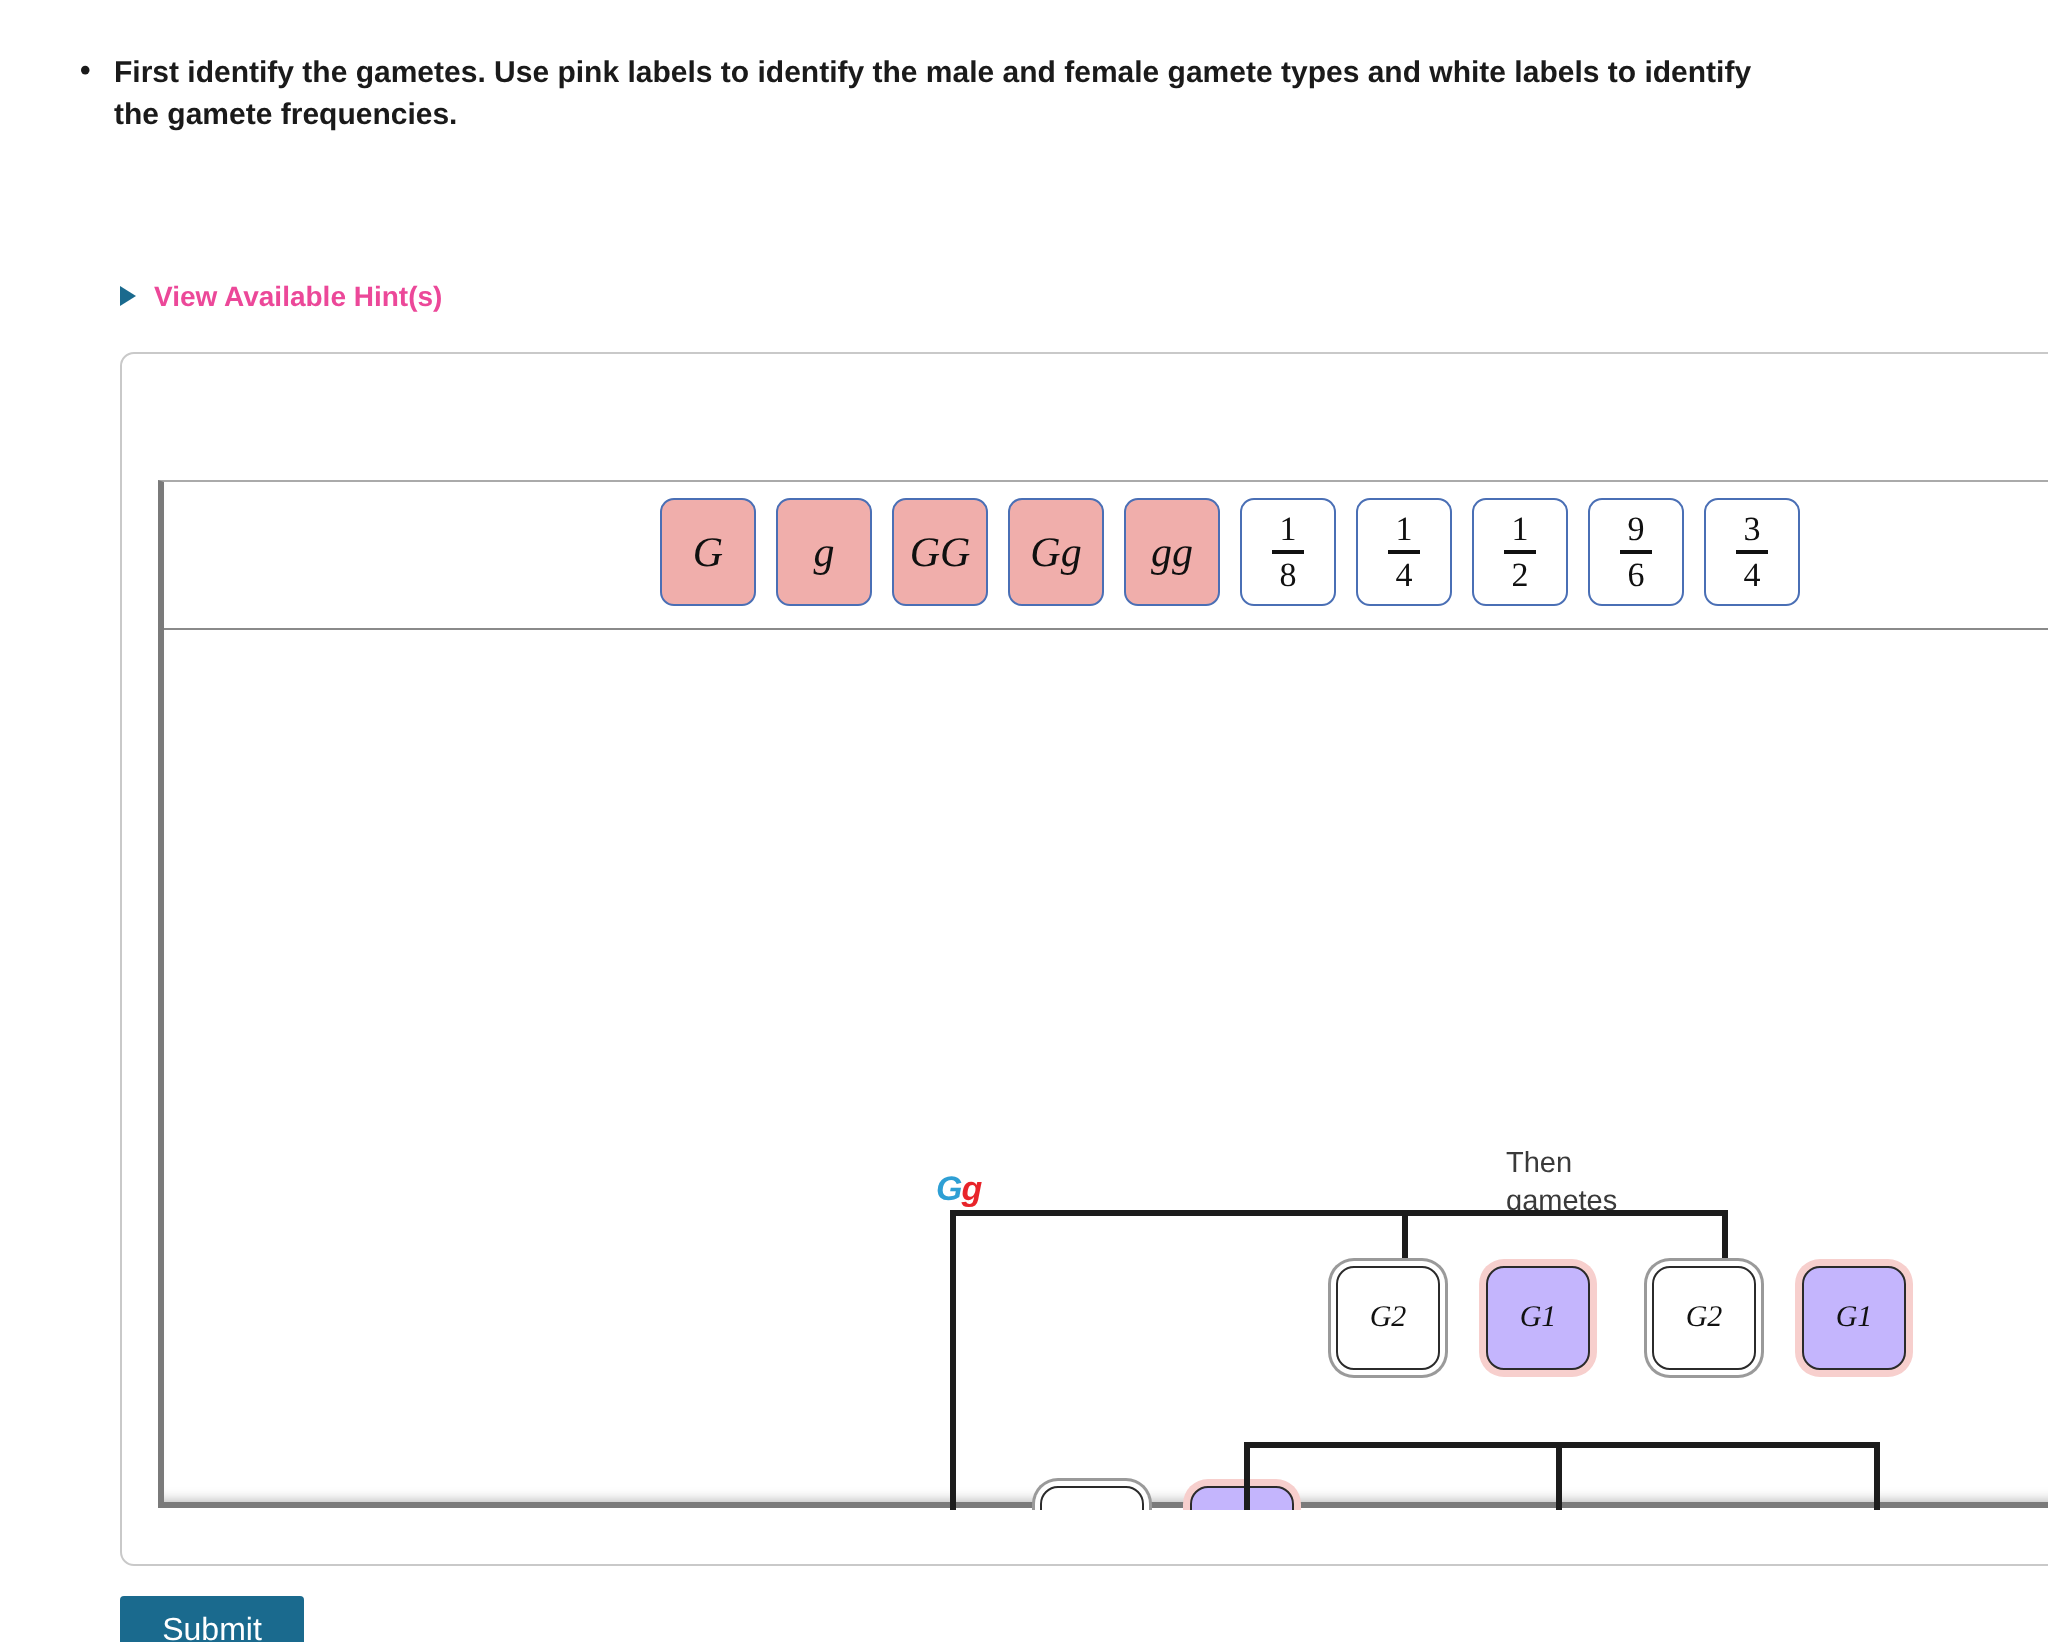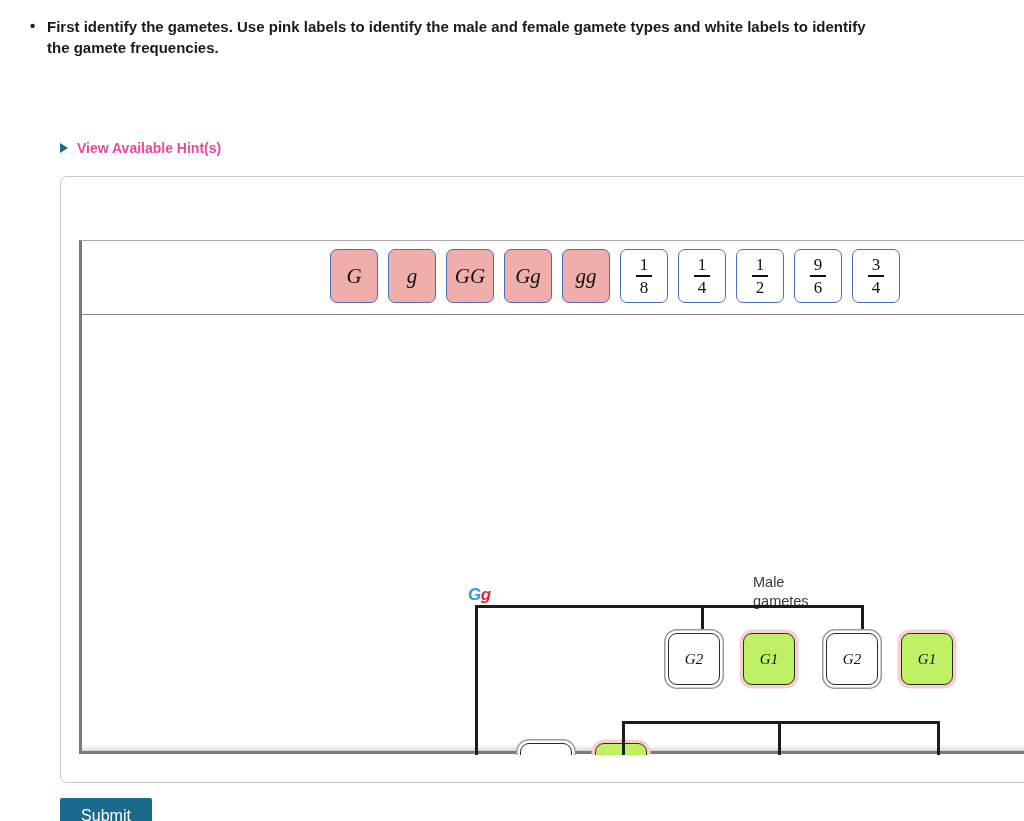--- a/index.html
+++ b/index.html
@@ -20,21 +20,21 @@
   }
 
   
   .instructions {
     position: absolute;
     left: 0px;
     top: 14px;
     width: 1024px;
   }
   ul.bullets {
-    margin: 2px;
+    margin: 12px;
     padding: 0 0 0 45px;
     list-style: none;
   }
   ul.bullets > li {
     position: relative;
     font-size: 15px;
     font-weight: bold;
     color: #1a1a1a;
     line-height: 21px;
     margin-bottom: 17px;
@@ -238,21 +238,21 @@
   
   .slot.white {
     background: #ffffff;
     border: 1.5px solid #2b2b2b;
     border-radius: 9px;
     box-shadow: 0 0 0 2.5px #ffffff, 0 0 0 4px #9a9a9a;
     margin-right: 7px;
   }
   
   .slot.pink {
-    background: #bef264;
+    background: #c4b5fd;
     border: 1.5px solid #2b2b2b;
     border-radius: 9px;
     box-shadow: 0 0 0 3.5px #f7cfcd;
   }
 
   
   .abs-pair { position: absolute; }
 
   
   .submit-button {
@@ -353,21 +353,21 @@
         </div>
       </div>
 
       <div class="canvas">
 
         <div class="parent-label">
           <span class="allele-dom">G</span><span class="allele-rec">g</span>
         </div>
 
         <div class="axis-caption caption-male">
-          <div>Male</div>
+          <div>Then</div>
           <div>gametes</div>
         </div>
 
         <div class="line vline" style="left:393px; top:290px; height:296px;"></div>
 
         <div class="line hline" style="left:393px; top:290px; width:389px;"></div>
 
         <div class="line vline" style="left:619px; top:290px; height:28px;"></div>
         <div class="line vline" style="left:779px; top:290px; height:28px;"></div>
 

